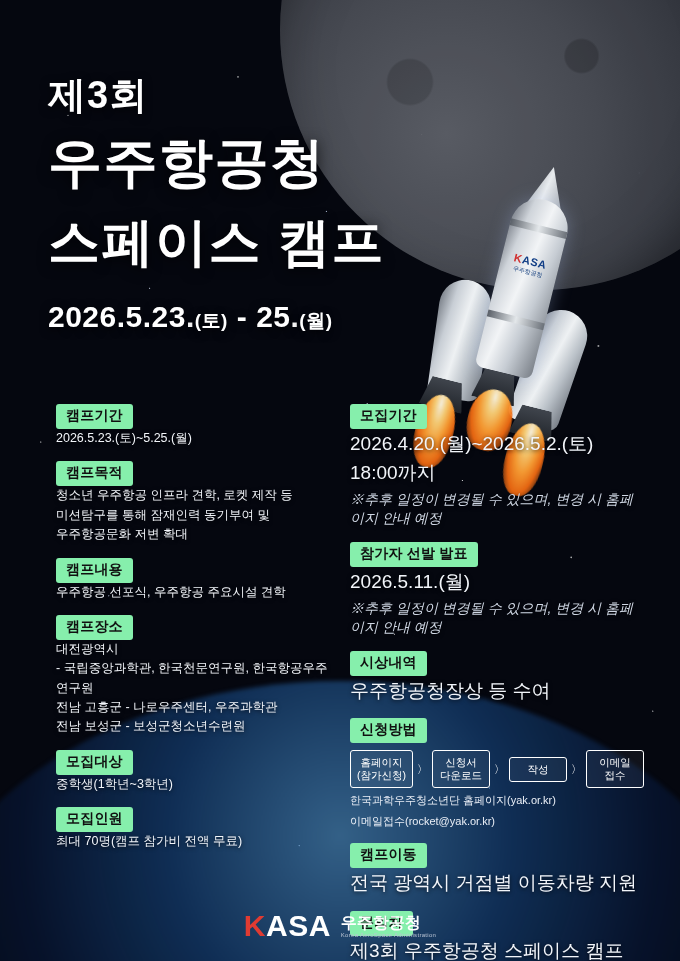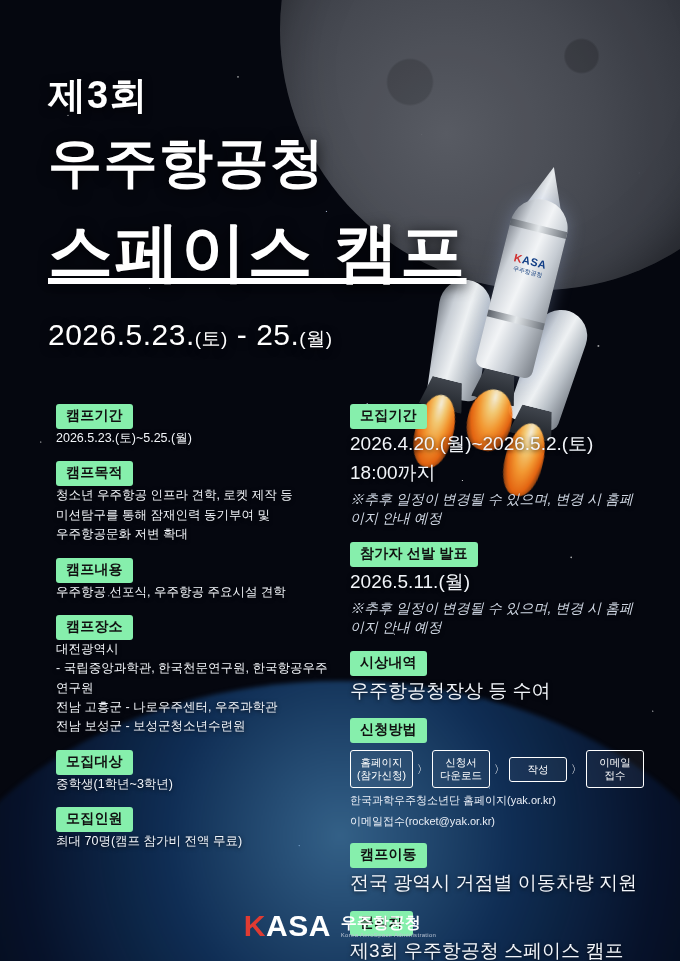--- a/index.html
+++ b/index.html
@@ -191,31 +191,30 @@
     text-shadow: 0 2px 10px rgba(0,0,0,0.8);
   }
   .headline .line2 {
     font-size: 54px;
     font-weight: 700;
     letter-spacing: 1.5px;
     margin-top: 6px;
     text-shadow: 0 2px 14px rgba(0,0,0,0.85);
   }
   .headline .line3 {
-    font-size: 65px;
+    font-size: 52px;
     font-weight: 700;
     letter-spacing: 1.5px;
     margin-top: 8px;
     text-shadow: 0 2px 14px rgba(0,0,0,0.85);
-    text-decoration: underline;
   }
   .headline .dates {
     margin-top: 22px;
     font-size: 30px;
-    font-weight: 400;
+    font-weight: 700;
     letter-spacing: 0.5px;
     text-shadow: 0 2px 10px rgba(0,0,0,0.8);
   }
   .headline .dates .sm { font-size: 19px; }
 
   
   .info {
     position: absolute;
     left: 0;
     top: 404px;

